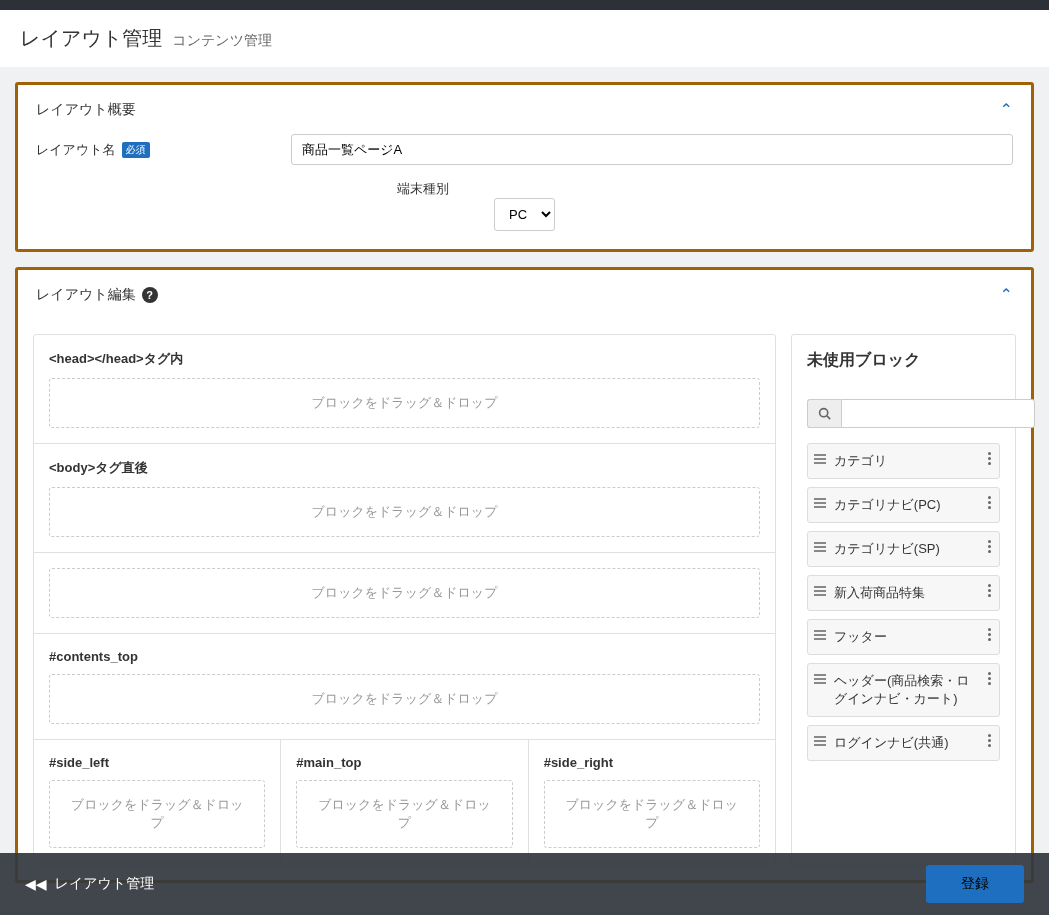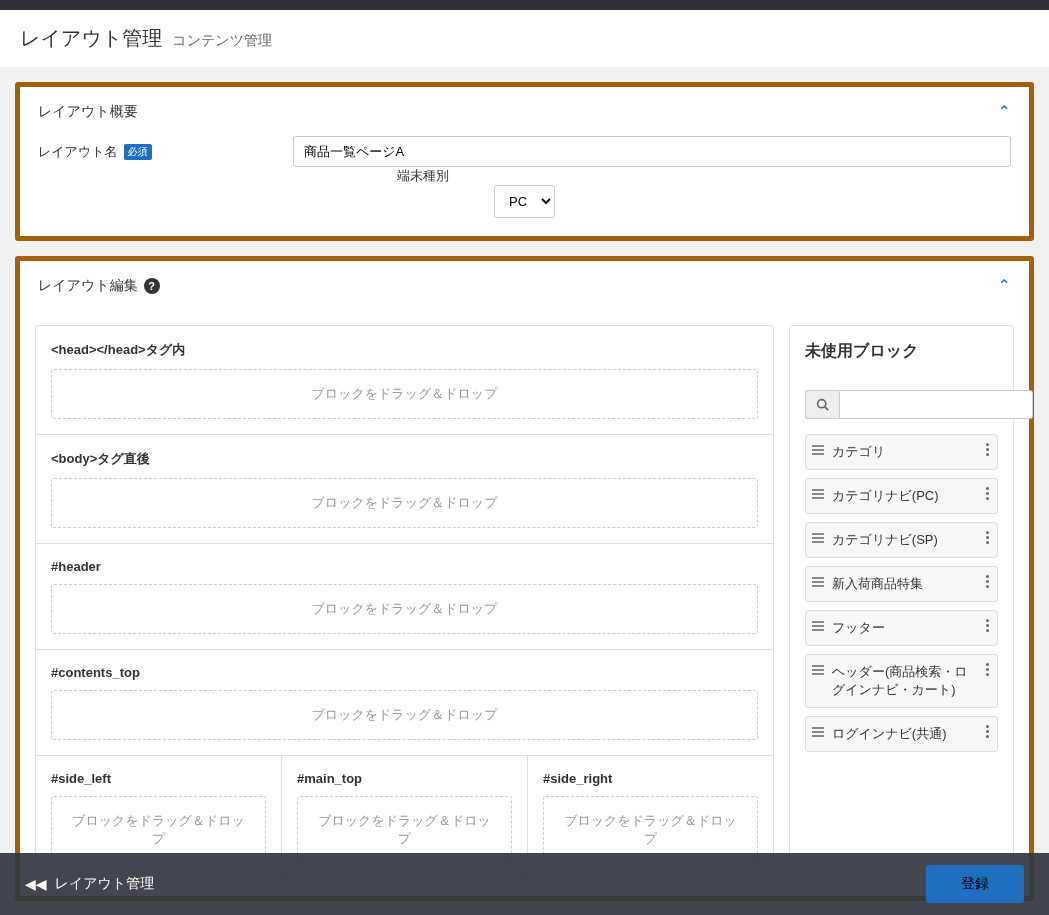--- a/index.html
+++ b/index.html
@@ -31,21 +31,21 @@
     }
     .breadcrumb {
       font-size: 14px;
       color: #666;
     }
     .content {
       padding: 15px;
     }
     .panel {
       background: #fff;
-      border: 5px solid #a16207;
+      border: 3px solid #a16207;
       border-radius: 3px;
       margin-bottom: 15px;
     }
     .panel-header {
       display: flex;
       justify-content: space-between;
       align-items: center;
       padding: 15px 18px;
       cursor: pointer;
     }
@@ -72,20 +72,21 @@
     .chevron-up {
       color: #1e6fbf;
       font-size: 16px;
     }
     .panel-body {
       padding: 0 18px 18px 18px;
     }
     .form-row {
       display: flex;
       align-items: center;
+      margin-bottom: 15px;
     }
     .form-row:last-child {
       margin-bottom: 0;
       flex-direction: column;
     }
     .form-label {
       width: 255px;
       font-size: 13px;
       color: #333;
       display: flex;
@@ -324,21 +325,20 @@
       <div class="layout-main">
         <div class="region">
           <div class="region-title">&lt;head&gt;&lt;/head&gt;タグ内</div>
           <div class="dropzone">ブロックをドラッグ＆ドロップ</div>
         </div>
         <div class="region">
           <div class="region-title">&lt;body&gt;タグ直後</div>
           <div class="dropzone">ブロックをドラッグ＆ドロップ</div>
         </div>
         <div class="region">
-          <div class="region-title">#header</div>
           <div class="dropzone">ブロックをドラッグ＆ドロップ</div>
         </div>
         <div class="region">
           <div class="region-title">#contents_top</div>
           <div class="dropzone">ブロックをドラッグ＆ドロップ</div>
         </div>
         <div class="region-row">
           <div class="region-col">
             <div class="region-title">#side_left</div>
             <div class="dropzone">ブロックをドラッグ＆ドロップ</div>

